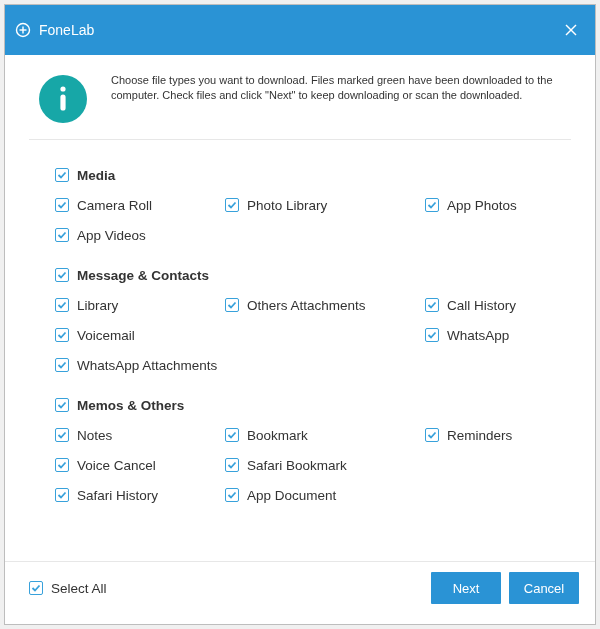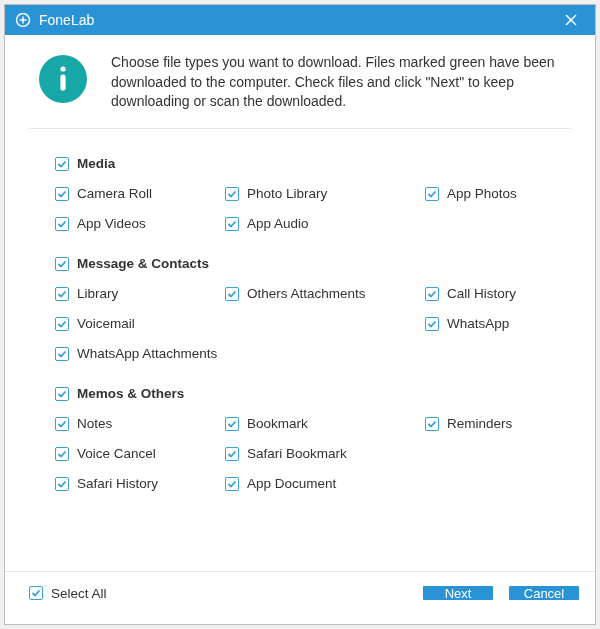--- a/index.html
+++ b/index.html
@@ -15,21 +15,21 @@
     .window {
       width: 592px;
       height: 621px;
       background: #fff;
       border: 1px solid #bdbdbd;
       display: flex;
       flex-direction: column;
     }
     .titlebar {
       background: #2a93d5;
-      height: 30px;
+      height: 50px;
       display: flex;
       align-items: center;
       padding: 0 10px;
       color: #fff;
     }
     .titlebar .logo-icon {
       width: 16px;
       height: 16px;
       margin-right: 8px;
       display: inline-flex;
@@ -61,21 +61,21 @@
       background: #17a7a7;
       display: flex;
       align-items: center;
       justify-content: center;
       flex-shrink: 0;
       margin-right: 24px;
       margin-top: 2px;
     }
     .info-badge svg { display: block; }
     .intro-text {
-      font-size: 14px;
+      font-size: 11px;
       line-height: 1.4;
       color: #333;
       padding-right: 6px;
     }
     .divider {
       height: 1px;
       background: #e7e7e7;
       margin: 0 24px;
     }
     .content {
@@ -121,27 +121,27 @@
     .chkbox svg { display: block; }
     .footer {
       border-top: 1px solid #e7e7e7;
       display: flex;
       align-items: center;
       padding: 10px 16px 20px 24px;
     }
     .footer .spacer { flex: 1; }
     .btn {
       min-width: 70px;
-      height: 14px;
+      height: 32px;
       border: none;
       color: #fff;
       background: #2a93d5;
       font-size: 13px;
       padding: 0 14px;
-      margin-left: 16px;
+      margin-left: 8px;
       cursor: pointer;
       border-radius: 1px;
     }
   </style>
 </head>
 <body>
 
 <div class="window">
 
   <div class="titlebar">
@@ -210,28 +210,20 @@
             <span>App Photos</span>
           </div>
           <div class="chk-row">
             <span class="chkbox">
               <svg width="10" height="10" viewBox="0 0 10 10">
                 <polyline points="1.5,5 4,7.5 8.5,2.5" fill="none" stroke="#38a1db" stroke-width="1.8"></polyline>
               </svg>
             </span>
             <span>App Videos</span>
           </div>
-          <div class="chk-row">
-            <span class="chkbox">
-              <svg width="10" height="10" viewBox="0 0 10 10">
-                <polyline points="1.5,5 4,7.5 8.5,2.5" fill="none" stroke="#38a1db" stroke-width="1.8"></polyline>
-              </svg>
-            </span>
-            <span>App Audio</span>
-          </div>
         </div>
       </div>
       <div class="group">
         <div class="group-head chk-row">
           <span class="chkbox">
             <svg width="10" height="10" viewBox="0 0 10 10">
               <polyline points="1.5,5 4,7.5 8.5,2.5" fill="none" stroke="#38a1db" stroke-width="1.8"></polyline>
             </svg>
           </span>
           <span>Message &amp; Contacts</span>

